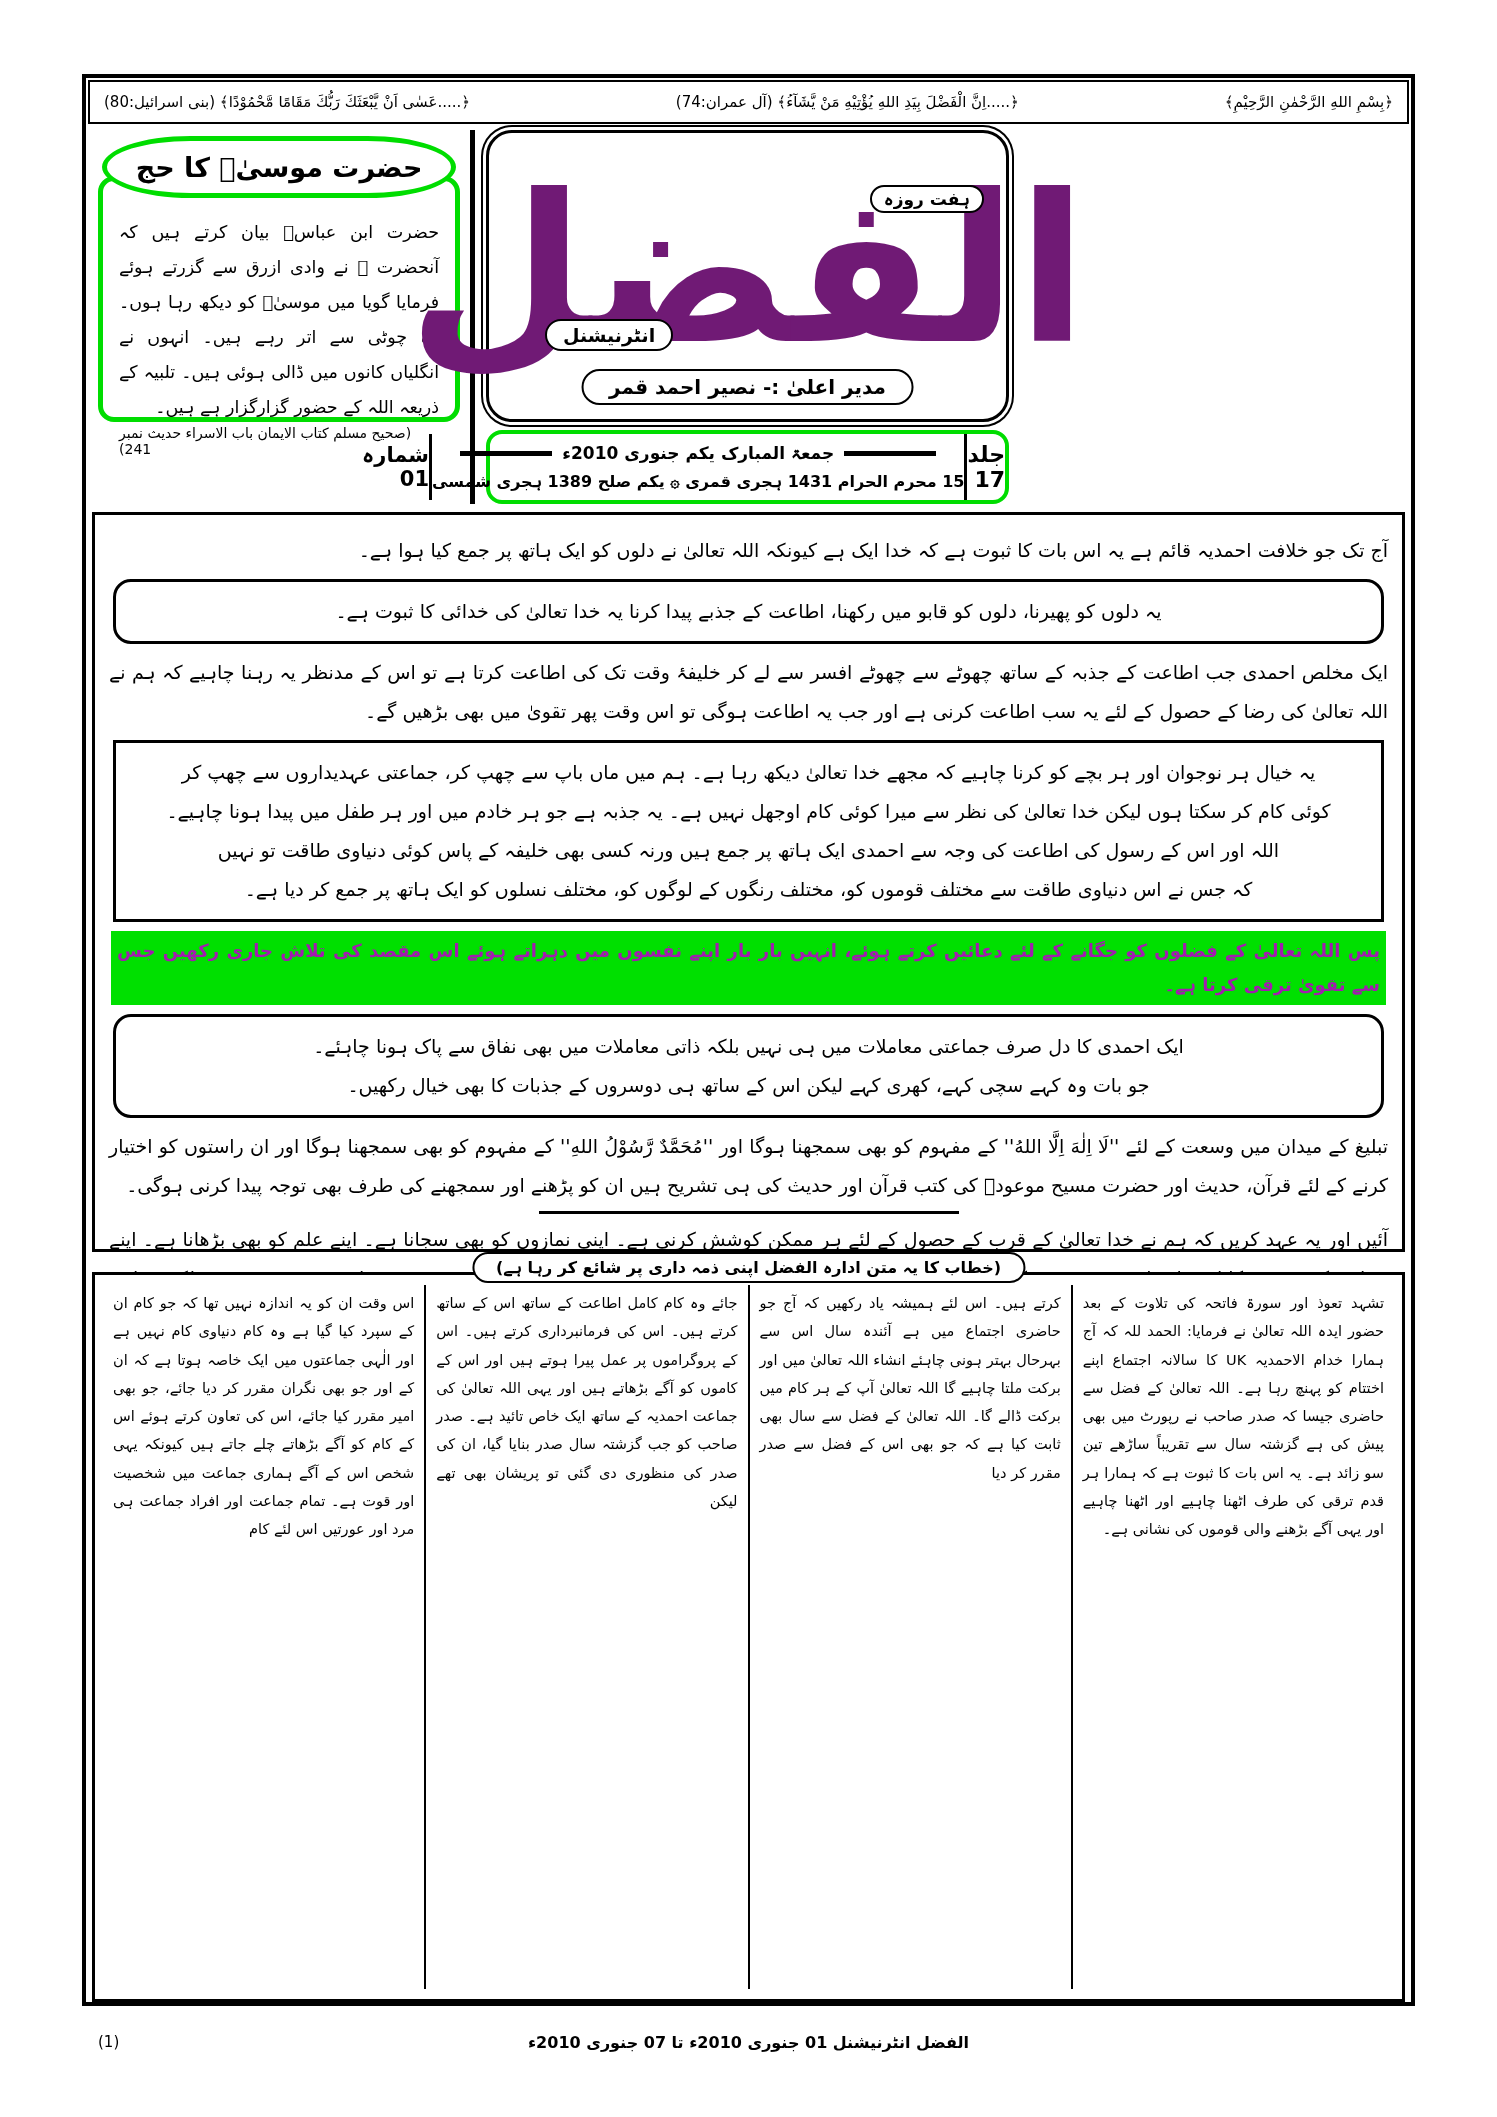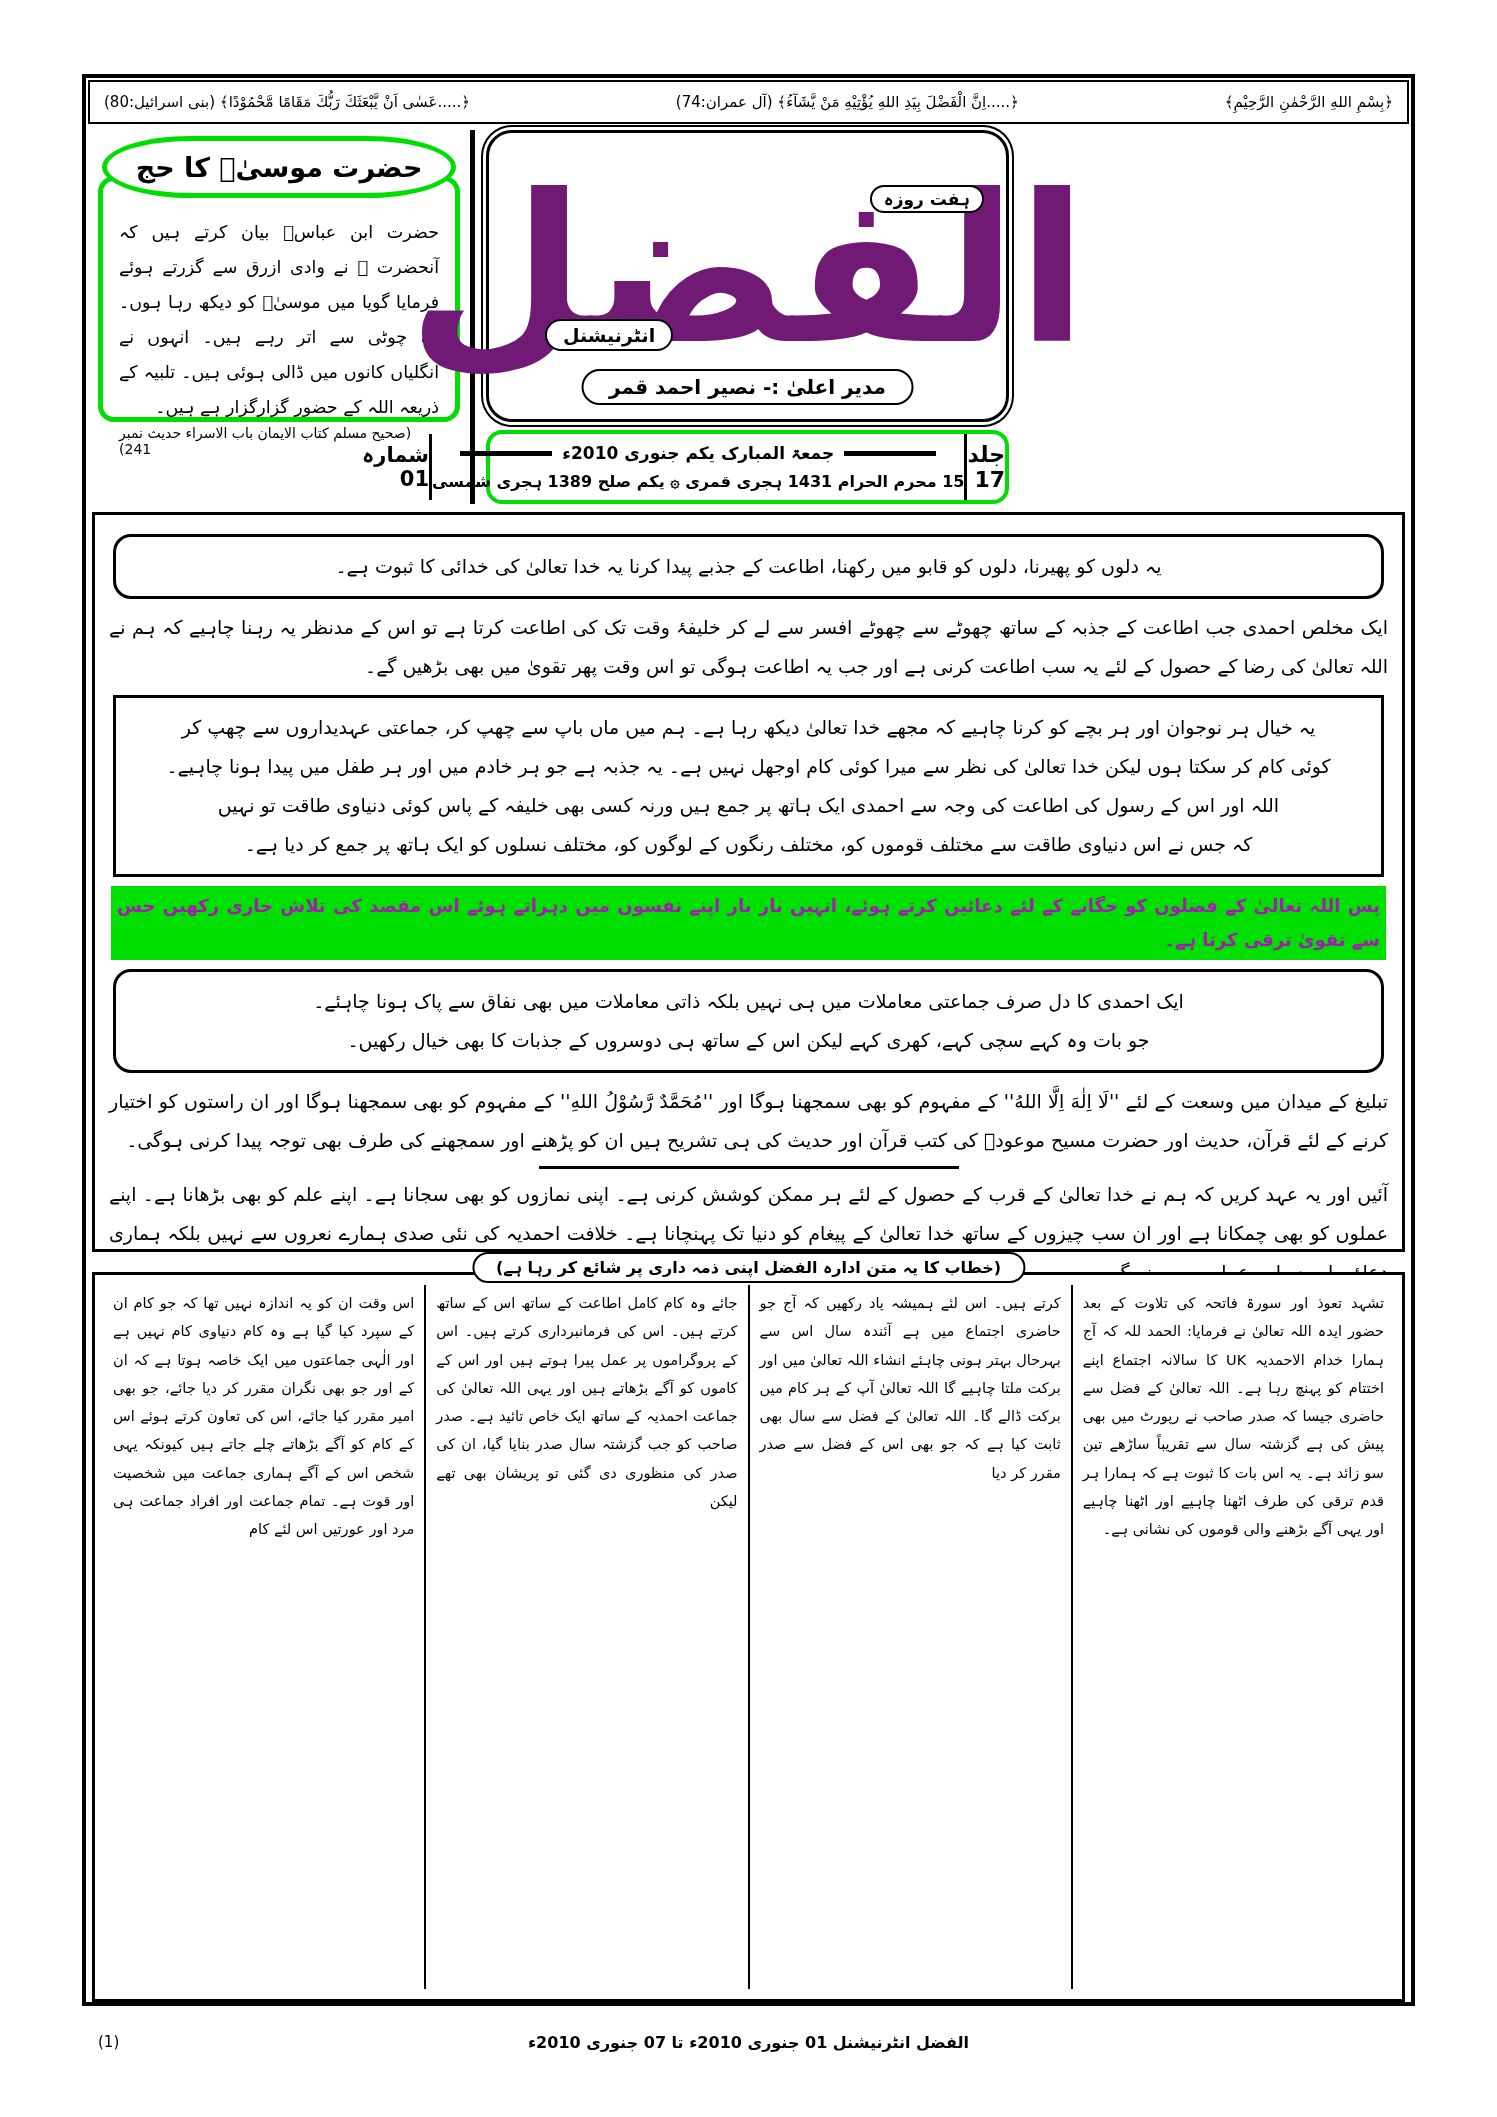--- a/index.html
+++ b/index.html
@@ -217,20 +217,21 @@
         <span class="ds-rule"></span>
         <span>جمعۃ المبارک یکم جنوری 2010ء</span>
         <span class="ds-rule"></span>
       </div>
       <div class="ds-line2">15 محرم الحرام 1431 ہجری قمری ۞ یکم صلح 1389 ہجری شمسی</div>
     </div>
     <div class="ds-issue">شمارہ 01</div>
   </div>
 
   <div class="article">
+    <div class="para">آج تک جو خلافت احمدیہ قائم ہے یہ اس بات کا ثبوت ہے کہ خدا ایک ہے کیونکہ اللہ تعالیٰ نے دلوں کو ایک ہاتھ پر جمع کیا ہوا ہے۔</div>
 
     <div class="boxed">
       <div class="para">یہ دلوں کو پھیرنا، دلوں کو قابو میں رکھنا، اطاعت کے جذبے پیدا کرنا یہ خدا تعالیٰ کی خدائی کا ثبوت ہے۔</div>
     </div>
 
     <div class="para">ایک مخلص احمدی جب اطاعت کے جذبہ کے ساتھ چھوٹے سے چھوٹے افسر سے لے کر خلیفۂ وقت تک کی اطاعت کرتا ہے تو اس کے مدنظر یہ رہنا چاہیے کہ ہم نے اللہ تعالیٰ کی رضا کے حصول کے لئے یہ سب اطاعت کرنی ہے اور جب یہ اطاعت ہوگی تو اس وقت پھر تقویٰ میں بھی بڑھیں گے۔</div>
 
     <div class="boxed sharp">
       <div class="para">یہ خیال ہر نوجوان اور ہر بچے کو کرنا چاہیے کہ مجھے خدا تعالیٰ دیکھ رہا ہے۔ ہم میں ماں باپ سے چھپ کر، جماعتی عہدیداروں سے چھپ کر</div>
       <div class="para">کوئی کام کر سکتا ہوں لیکن خدا تعالیٰ کی نظر سے میرا کوئی کام اوجھل نہیں ہے۔ یہ جذبہ ہے جو ہر خادم میں اور ہر طفل میں پیدا ہونا چاہیے۔</div>

